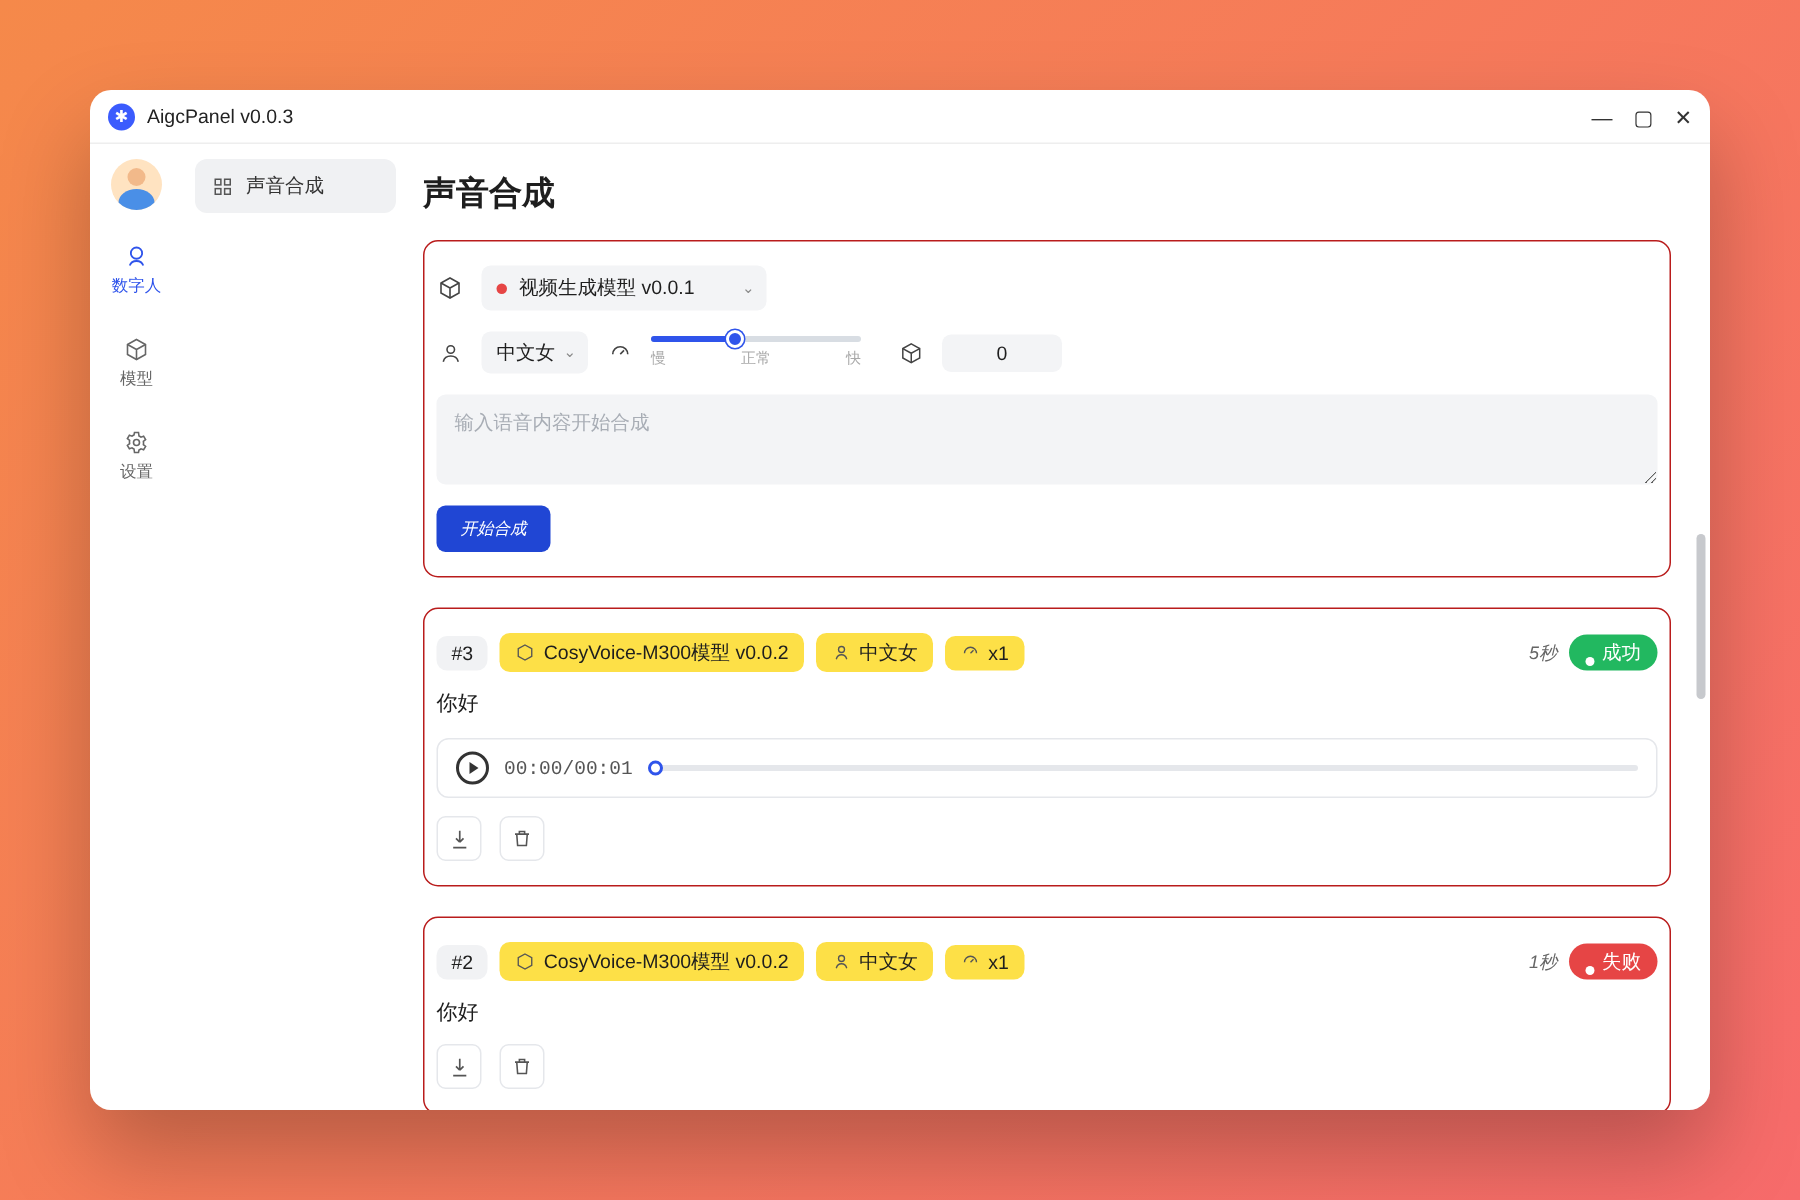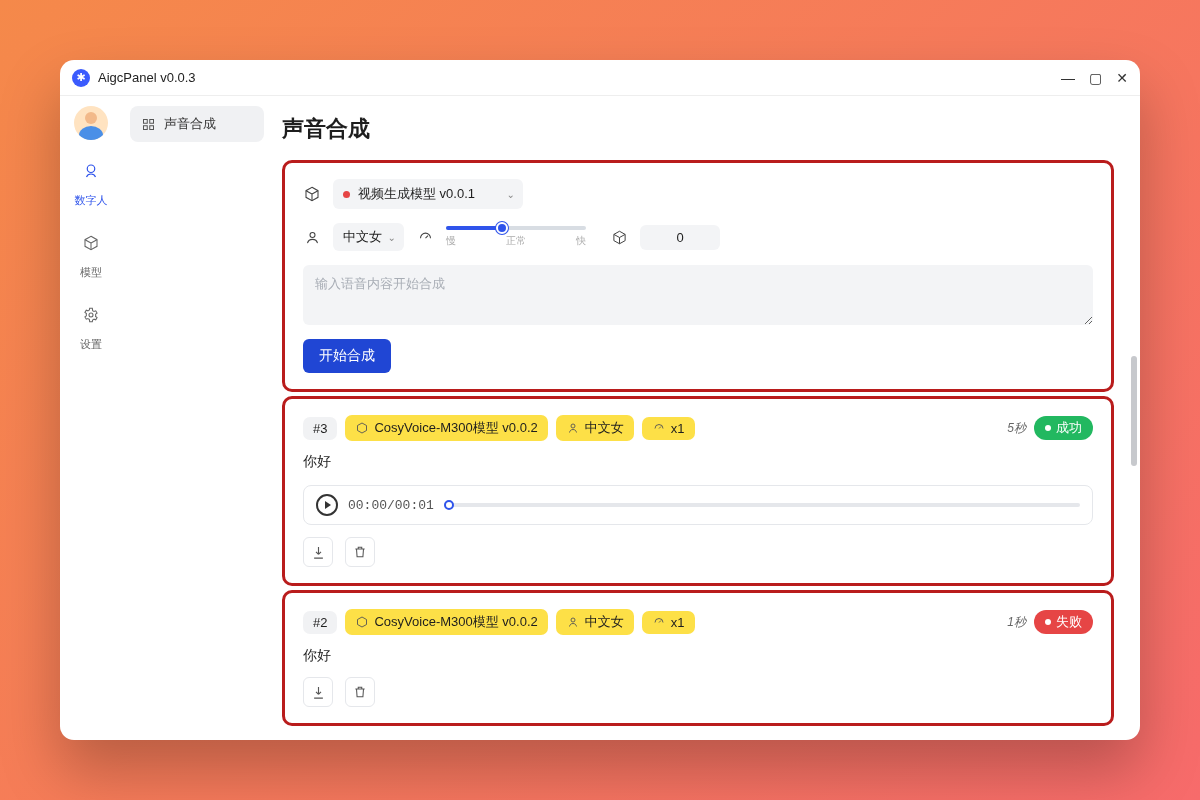--- a/index.html
+++ b/index.html
@@ -33,41 +33,41 @@
   width: 62px; display: flex; flex-direction: column; align-items: center;
   padding-top: 10px; gap: 18px;
 }
 .avatar {
   width: 34px; height: 34px; border-radius: 50%;
   background: #ffe3c1; position: relative; overflow: hidden;
 }
 .avatar::before { content:""; position:absolute; top:6px; left:11px; width:12px; height:12px; border-radius:50%; background:#f2b98a; }
 .avatar::after { content:""; position:absolute; bottom:-4px; left:5px; width:24px; height:18px; border-radius:50% 50% 0 0; background:#4a8fe7; }
 .rail-item {
-  display: flex; flex-direction: column; align-items: center; gap: 13px;
+  display: flex; flex-direction: column; align-items: center; gap: 3px;
   font-size: 11px; color: #666; cursor: pointer; padding: 4px 0; width: 100%;
 }
 .rail-item.active { color: #2f54eb; }
 .rail-item .ic { width: 18px; height: 18px; display:flex; align-items:center; justify-content:center; }
 .subnav {
   width: 150px; padding: 10px 8px;
 }
 .subnav-item {
   display: flex; align-items: center; gap: 8px;
   padding: 9px 10px; border-radius: 8px; font-size: 13px; color: #333; cursor: pointer;
 }
 .subnav-item.active { background: #f0f1f3; font-weight: 500; }
 .subnav-item .sic { width:16px; height:16px; display:flex; align-items:center; justify-content:center; color:#555; }
 .main {
   flex: 1; padding: 14px 26px 0 10px; overflow-y: auto; position: relative;
 }
 .main h1 { font-size: 22px; font-weight: 700; margin: 4px 0 16px; }
 .card {
-  border: 3px solid #b91c1c; border-radius: 10px; padding: 16px 18px;
-  margin-bottom: 4px; background: #fff;
+  border: 1px solid #b91c1c; border-radius: 10px; padding: 16px 8px;
+  margin-bottom: 20px; background: #fff;
 }
 .row { display: flex; align-items: center; gap: 12px; flex-wrap: wrap; }
 .row + .row { margin-top: 14px; }
 .ctl-icon { width:18px; height:18px; color:#444; display:flex; align-items:center; justify-content:center; flex-shrink:0; }
 .select {
   display: inline-flex; align-items: center; gap: 8px;
   background: #f3f4f6; border-radius: 6px; padding: 6px 24px 6px 10px;
   position: relative; font-size: 13px; cursor: pointer;
 }
 .select .chev { position:absolute; right:8px; color:#888; font-size:10px; }
@@ -81,30 +81,30 @@
 .numfield {
   background:#f3f4f6; border-radius:6px; padding:5px 0; width:80px; text-align:center; font-size:13px;
 }
 .textarea {
   width:100%; min-height:60px; background:#f3f4f6; border:none; border-radius:6px;
   padding:10px 12px; font-size:13px; resize:vertical; font-family:inherit; color:#333;
 }
 .textarea::placeholder { color:#a8adb5; }
 .btn-primary {
   background:#2046d4; color:#fff; border:none; border-radius:6px;
-  padding:8px 16px; font-size:14px; cursor:pointer; margin-top:14px;
+  padding:8px 16px; font-size:11px; cursor:pointer; margin-top:14px;font-style:italic;
 }
 .pill {
   display:inline-flex; align-items:center; gap:5px;
   background:#fde047; border-radius:7px; padding:4px 10px; font-size:13px; color:#1e1e1e;
 }
 .pill .pi { width:14px; height:14px; display:flex; align-items:center; justify-content:center; color:#555; }
 .pill.gray { background:#f1f2f4; }
 .badge {
-  display:inline-flex; align-items:center; gap:5px; border-radius:999px;
+  display:inline-flex; align-items:flex-end; gap:5px; border-radius:999px;
   padding:3px 11px; font-size:13px; color:#fff;
 }
 .badge.green { background:#22b860; }
 .badge.red { background:#e64545; }
 .badge .bdot { width:6px; height:6px; border-radius:50%; background:#fff; }
 .timetext { font-size:12px; color:#666;font-style:italic; }
 .entry-row { display:flex; align-items:center; gap:8px; }
 .entry-row .spacer { flex:1; }
 .entry-text { margin-top:12px; font-size:14px; }
 .player {

